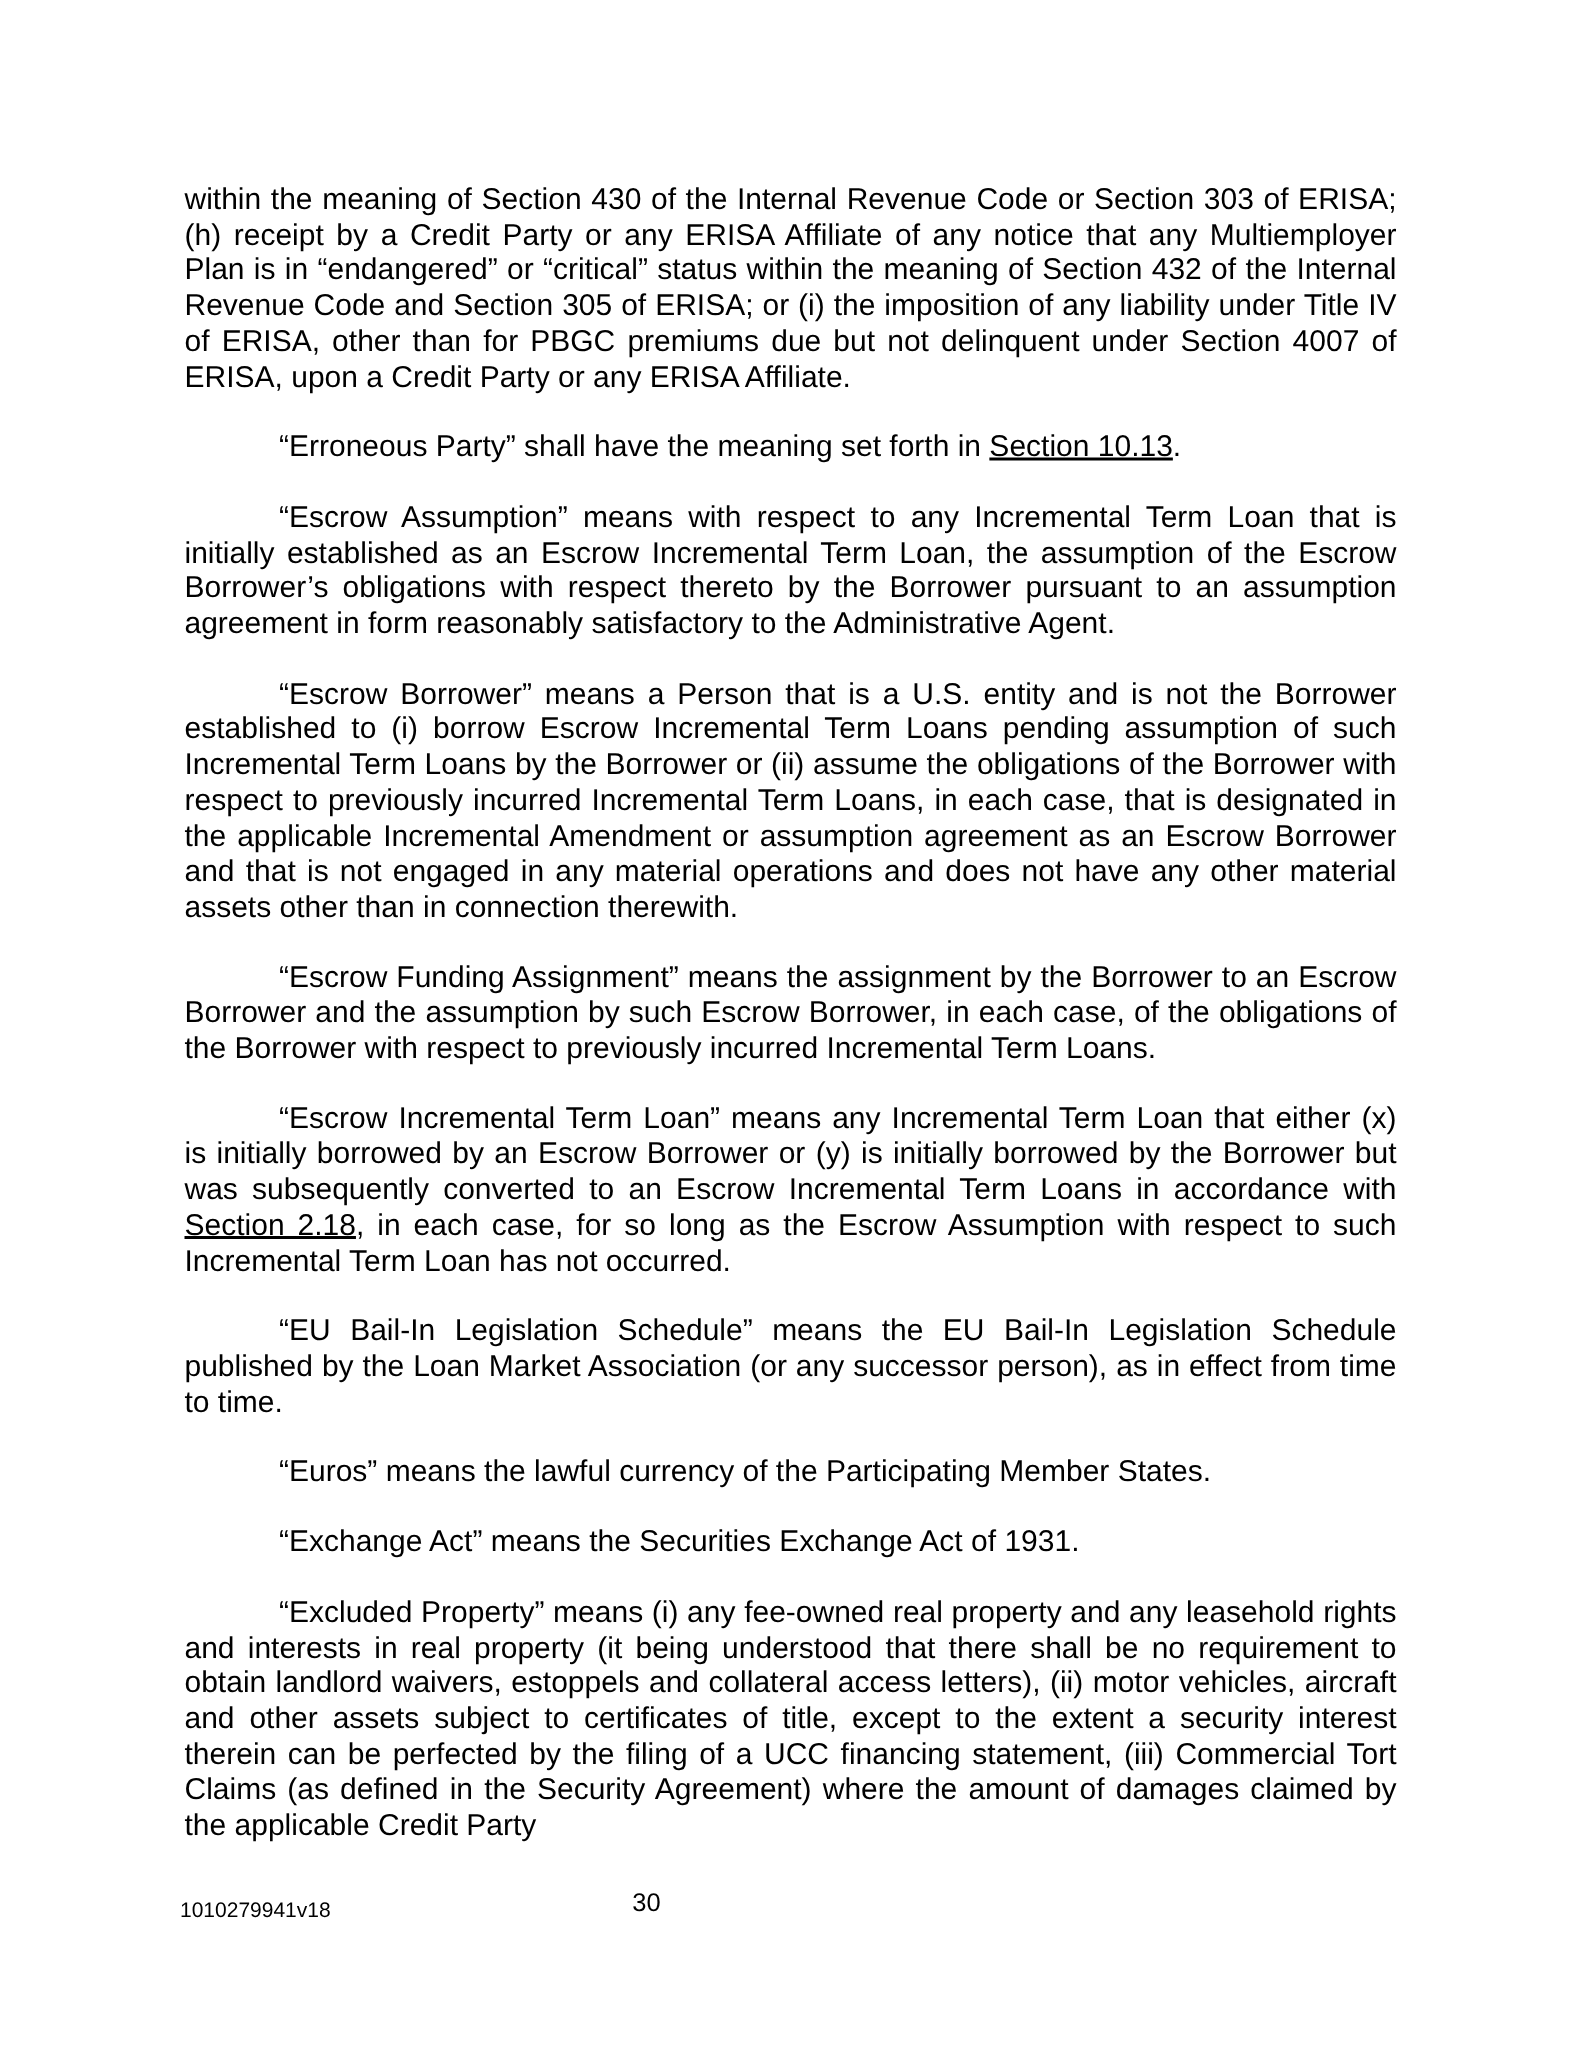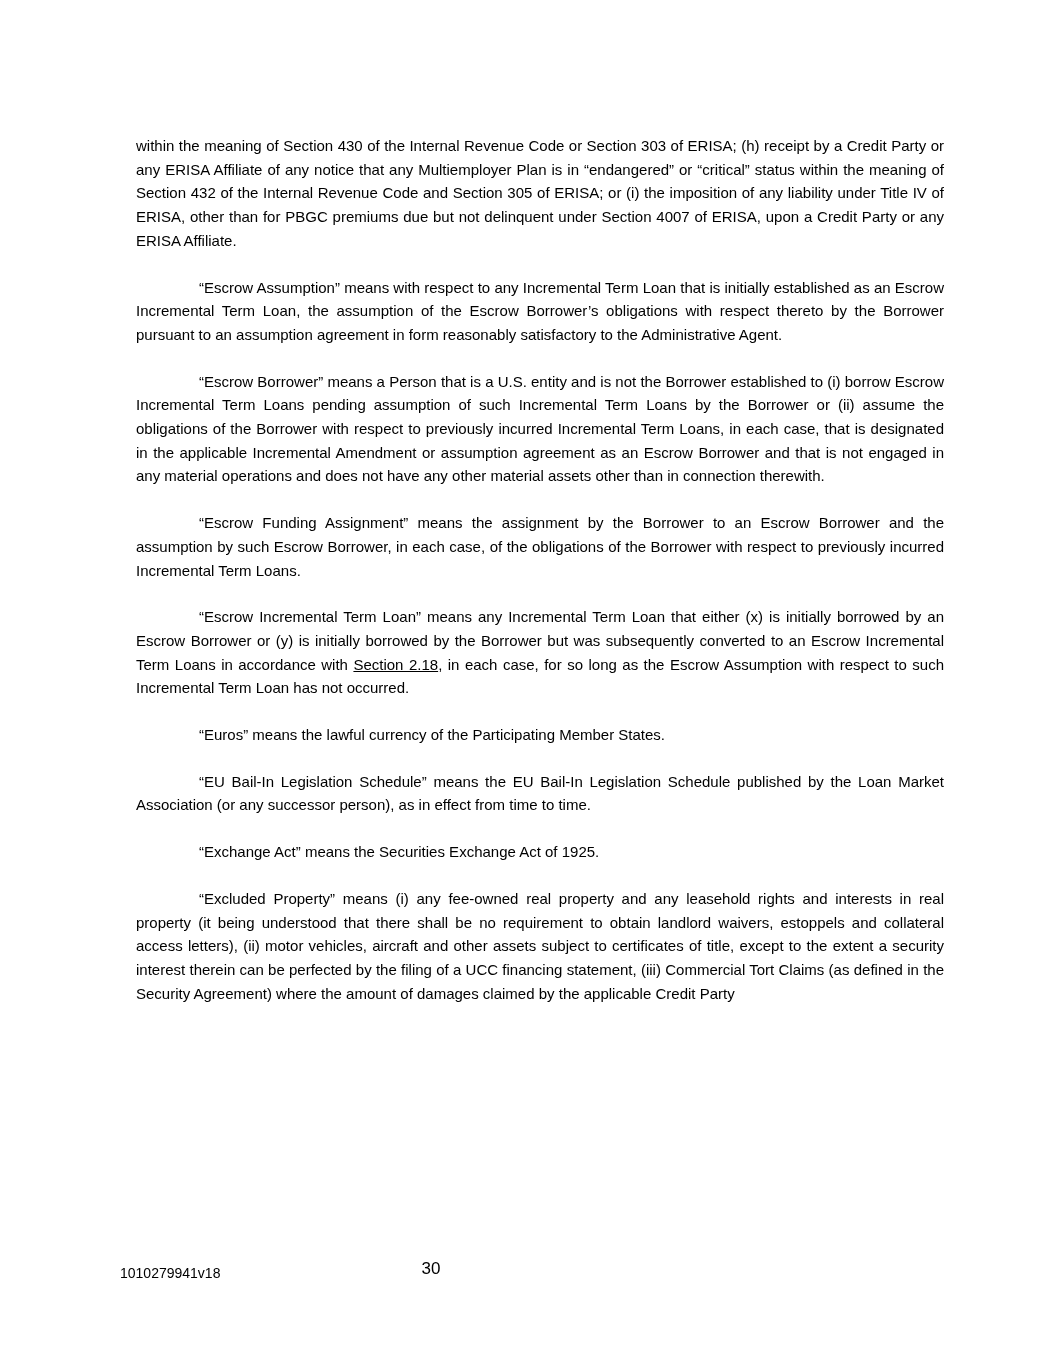--- a/index.html
+++ b/index.html
@@ -12,26 +12,25 @@
     width: 1055px;
     height: 1365px;
     background: #ffffff;
     color: #000000;
     font-family: "Liberation Sans", "DejaVu Sans", sans-serif;
     overflow: hidden;
   }
   .doc-text {
     position: absolute;
     left: 123px;
-    top: 134px;
+    top: 122px;
     width: 808px;
-    font-size: 15px;
+    font-size: 20px;
     line-height: 23.7px;
     text-align: justify;
-    margin-left: 13px;
   }
   .doc-text p {
     margin: 0 0 23px 0;
     text-indent: 63px;
   }
   .doc-text p.no-indent {
     text-indent: 0;
   }
   .u {
     text-decoration: underline;
@@ -52,24 +51,25 @@
     font-size: 14px;
     line-height: 18px;
   }
 </style>
 </head>
 <body>
 
 <div class="page">
   <div class="doc-text">
       <p class="no-indent"><span>within the meaning of Section 430 of the Internal Revenue Code or Section 303 of ERISA; (h) receipt by a Credit Party or any ERISA Affiliate of any notice that any Multiemployer Plan is in “endangered” or “critical” status within the meaning of Section 432 of the Internal Revenue Code and Section 305 of ERISA; or (i) the imposition of any liability under Title IV of ERISA, other than for PBGC premiums due but not delinquent under Section 4007 of ERISA, upon a Credit Party or any ERISA Affiliate.</span></p>
+      <p><span>“Erroneous Party” shall have the meaning set forth in </span><span class="u">Section 10.13</span><span>.</span></p>
       <p><span>“Escrow Assumption” means with respect to any Incremental Term Loan that is initially established as an Escrow Incremental Term Loan, the assumption of the Escrow Borrower’s obligations with respect thereto by the Borrower pursuant to an assumption agreement in form reasonably satisfactory to the Administrative Agent.</span></p>
       <p><span>“Escrow Borrower” means a Person that is a U.S. entity and is not the Borrower established to (i) borrow Escrow Incremental Term Loans pending assumption of such Incremental Term Loans by the Borrower or (ii) assume the obligations of the Borrower with respect to previously incurred Incremental Term Loans, in each case, that is designated in the applicable Incremental Amendment or assumption agreement as an Escrow Borrower and that is not engaged in any material operations and does not have any other material assets other than in connection therewith.</span></p>
       <p><span>“Escrow Funding Assignment” means the assignment by the Borrower to an Escrow Borrower and the assumption by such Escrow Borrower, in each case, of the obligations of the Borrower with respect to previously incurred Incremental Term Loans.</span></p>
       <p><span>“Escrow Incremental Term Loan” means any Incremental Term Loan that either (x) is initially borrowed by an Escrow Borrower or (y) is initially borrowed by the Borrower but was subsequently converted to an Escrow Incremental Term Loans in accordance with </span><span class="u">Section 2.18</span><span>, in each case, for so long as the Escrow Assumption with respect to such Incremental Term Loan has not occurred.</span></p>
+      <p><span>“EU Bail-In Legislation Schedule” means the EU Bail-In Legislation Schedule published by the Loan Market Association (or any successor person), as in effect from time to time.</span></p>
       <p><span>“Euros” means the lawful currency of the Participating Member States.</span></p>
-      <p><span>“EU Bail-In Legislation Schedule” means the EU Bail-In Legislation Schedule published by the Loan Market Association (or any successor person), as in effect from time to time.</span></p>
-      <p><span>“Exchange Act” means the Securities Exchange Act of 1925.</span></p>
+      <p><span>“Exchange Act” means the Securities Exchange Act of 1931.</span></p>
       <p><span>“Excluded Property” means (i) any fee-owned real property and any leasehold rights and interests in real property (it being understood that there shall be no requirement to obtain landlord waivers, estoppels and collateral access letters), (ii) motor vehicles, aircraft and other assets subject to certificates of title, except to the extent a security interest therein can be perfected by the filing of a UCC financing statement, (iii) Commercial Tort Claims (as defined in the Security Agreement) where the amount of damages claimed by the applicable Credit Party</span></p>
     </div>
   <div class="page-number">30</div>
   <div class="doc-id">1010279941v18</div>
 </div>
 
 </body></html>

